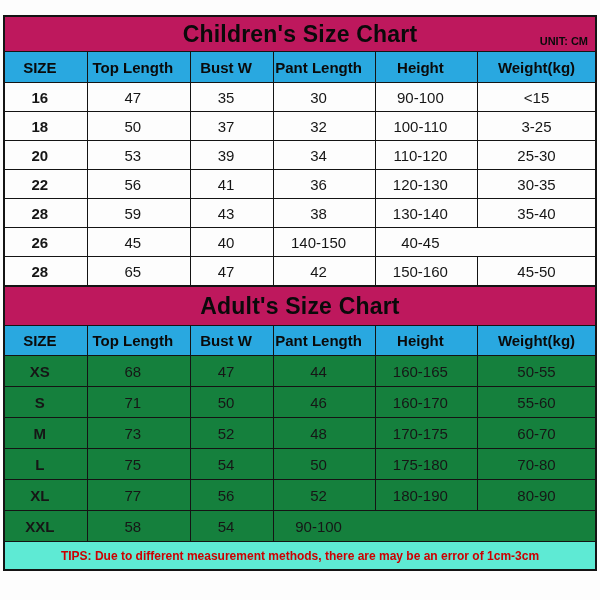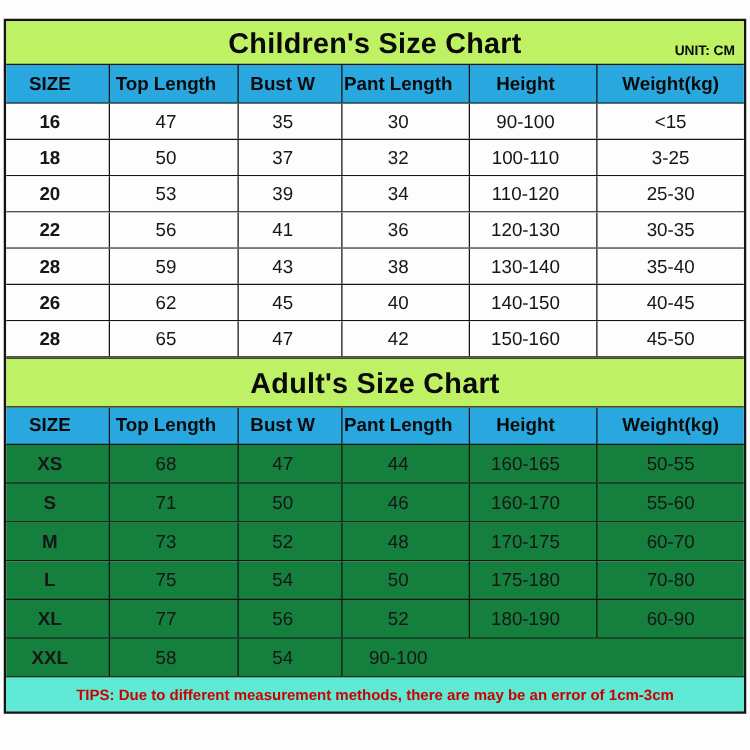--- a/index.html
+++ b/index.html
@@ -17,21 +17,21 @@
     width: 594px;
     border: 2px solid #141414;
     background: #ffffff;
   }
   .title-row {
     position: relative;
     display: flex;
     align-items: center;
     justify-content: center;
     border-bottom: 1px solid #141414;
-    background: #bef264;
+    background: #be185d;
   }
   .children .title-row { height: 35px; }
   .adult .title-row { height: 40px; border-top: 1px solid #141414; }
   .chart-title {
     font-size: 23px;
     font-weight: bold;
     letter-spacing: 0.2px;
     color: #0a0a0a;
   }
   .unit {
@@ -131,21 +131,20 @@
           <div class="row data-row">
             <div class="cell size-cell">28</div>
             <div class="cell">59</div>
             <div class="cell">43</div>
             <div class="cell">38</div>
             <div class="cell">130-140</div>
             <div class="cell">35-40</div>
           </div>
           <div class="row data-row">
             <div class="cell size-cell">26</div>
-            <div class="cell">62</div>
             <div class="cell">45</div>
             <div class="cell">40</div>
             <div class="cell">140-150</div>
             <div class="cell">40-45</div>
           </div>
           <div class="row data-row">
             <div class="cell size-cell">28</div>
             <div class="cell">65</div>
             <div class="cell">47</div>
             <div class="cell">42</div>
@@ -199,21 +198,21 @@
             <div class="cell">50</div>
             <div class="cell">175-180</div>
             <div class="cell">70-80</div>
           </div>
           <div class="row data-row">
             <div class="cell size-cell">XL</div>
             <div class="cell">77</div>
             <div class="cell">56</div>
             <div class="cell">52</div>
             <div class="cell">180-190</div>
-            <div class="cell">60-90</div>
+            <div class="cell">80-90</div>
           </div>
           <div class="row data-row">
             <div class="cell size-cell">XXL</div>
             <div class="cell">58</div>
             <div class="cell">54</div>
             <div class="cell">90-100</div>
           </div>
         </div>
     </section>
 

